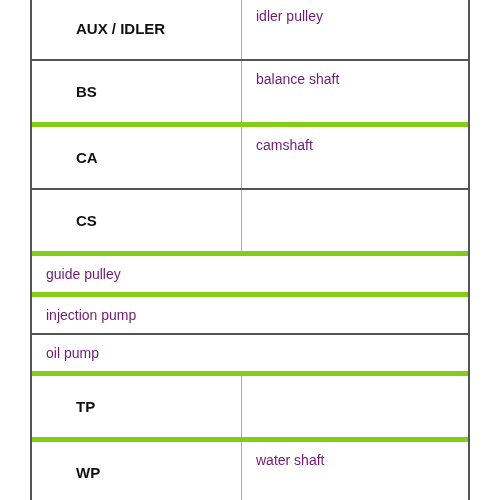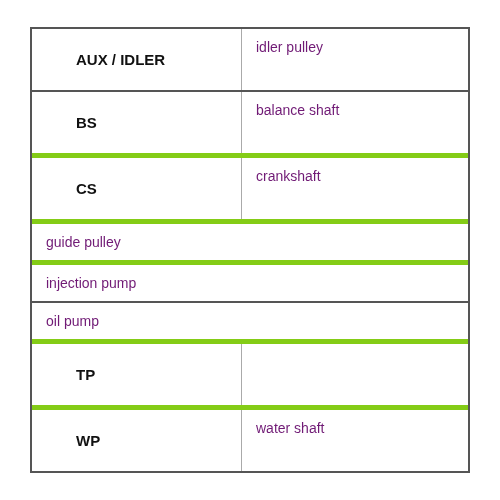--- a/index.html
+++ b/index.html
@@ -59,23 +59,26 @@
 
 <div class="table-container">
 <div class="table-row thick-bottom">
       <div class="cell-abbr">AUX / IDLER</div>
       <div class="cell-desc">idler pulley</div>
     </div>
     <div class="table-row">
       <div class="cell-abbr">BS</div>
       <div class="cell-desc">balance shaft</div>
     </div>
+    <div class="table-row thick-bottom">
+      <div class="cell-abbr">CA</div>
+      <div class="cell-desc">camshaft</div>
+    </div>
     <div class="table-row">
       <div class="cell-abbr">CS</div>
-      <div class="cell-desc">crankshaft</div>
     </div>
     <div class="table-row">
       <div class="cell-desc">guide pulley</div>
     </div>
     <div class="table-row thick-bottom">
       <div class="cell-desc">injection pump</div>
     </div>
     <div class="table-row">
       <div class="cell-desc">oil pump</div>
     </div>

